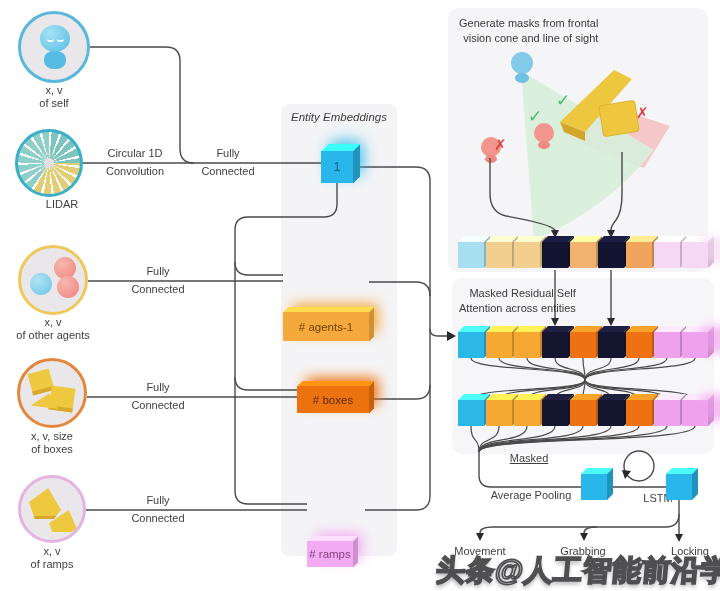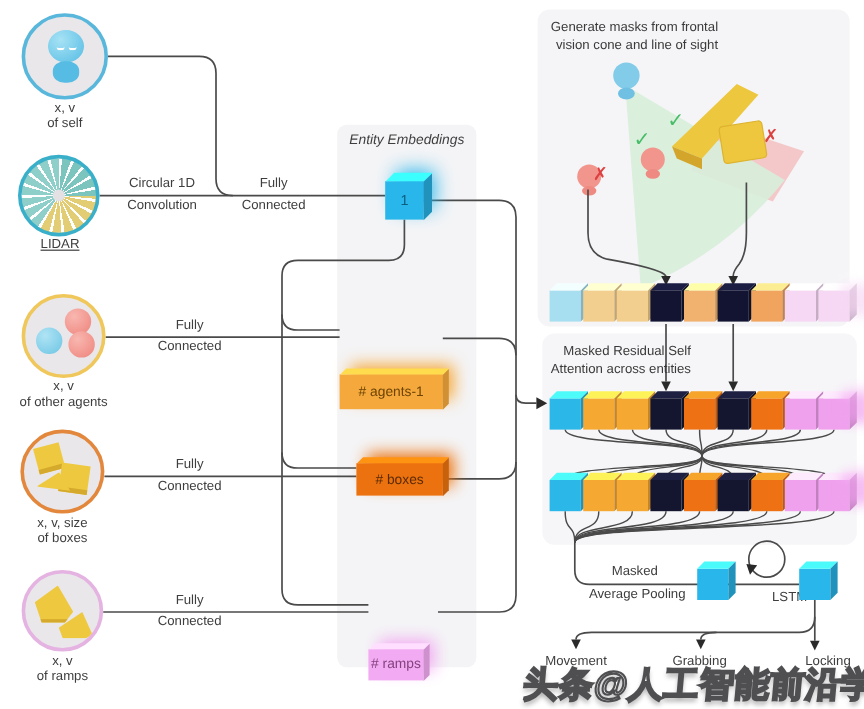--- a/index.html
+++ b/index.html
@@ -141,21 +141,21 @@
 </div>
 <div class="lbl" style="left:4px;top:84px;width:100px;">
   <span>x, v</span><br><span>of self</span>
 </div>
 
 <div class="circle" style="left:15px;top:129px;width:68px;height:68px;border:3px solid #3aafc9;
      background:conic-gradient(#7cc4be 0 90deg,#e2cd74 90deg 210deg,#8ecfc9 210deg 360deg);">
   <div style="left:0;top:0;width:100%;height:100%;background:repeating-conic-gradient(#fff 0 5deg,rgba(255,255,255,0) 5deg 19deg);border-radius:50%;"></div>
   <div class="blob" style="left:26px;top:26px;width:10px;height:10px;background:#e3e1e4;"></div>
 </div>
-<div class="lbl" style="left:0px;top:198px;width:100px;text-decoration:underline;">
+<div class="lbl" style="left:12px;top:198px;width:100px;">
   <span>LIDAR</span>
 </div>
 
 <div class="circle" style="left:18px;top:245px;width:70px;height:70px;border:3px solid #efc75b;">
   <div class="blob" style="left:33px;top:9px;width:22px;height:22px;background:radial-gradient(circle at 35% 30%,#f8b7b0,#ee837b);"></div>
   <div class="blob" style="left:9px;top:25px;width:22px;height:22px;background:radial-gradient(circle at 35% 30%,#b0e4f4,#6cc4e4);"></div>
   <div class="blob" style="left:36px;top:28px;width:22px;height:22px;background:radial-gradient(circle at 35% 30%,#f8b7b0,#ee837b);"></div>
 </div>
 <div class="lbl" style="left:3px;top:316px;width:100px;">
   <span>x, v</span><br><span>of other agents</span>
@@ -342,21 +342,21 @@
     </div>
     <div class="cube" style="--c: #F0A1EE;">
       <i class="t"></i>
       <i class="s"></i>
     </div>
     <div class="cube ghost" style="--c: #F0A1EE;">
       <i class="t"></i>
     </div>
   </div>
 
-<div class="lbl" style="left:481px;top:470px;width:96px;">
+<div class="lbl" style="left:481px;top:452px;width:96px;text-decoration:underline;">
   <span>Masked</span>
 </div>
 <div class="lbl" style="left:481px;top:489px;width:100px;">
   <span>Average Pooling</span>
 </div>
 <div class="poolcube cuberow" style="left:581px;top:474px;">
     <div class="cube" style="--c: #29B6EA;">
       <i class="t"></i>
       <i class="s"></i>
     </div>

